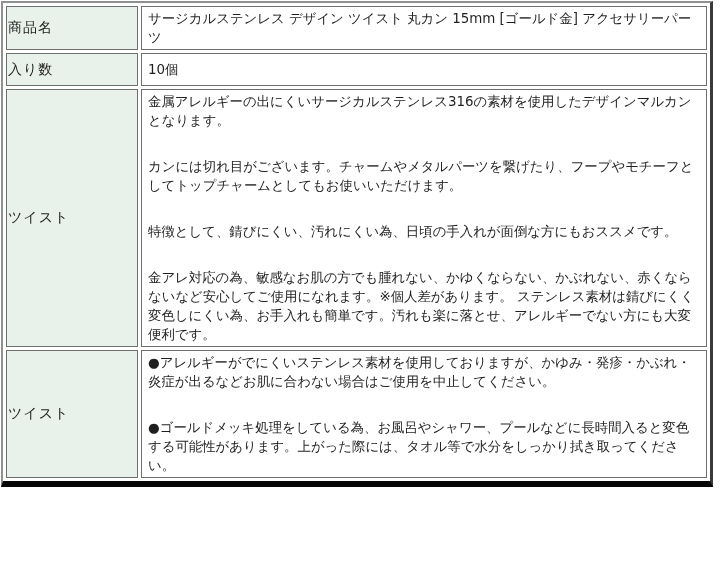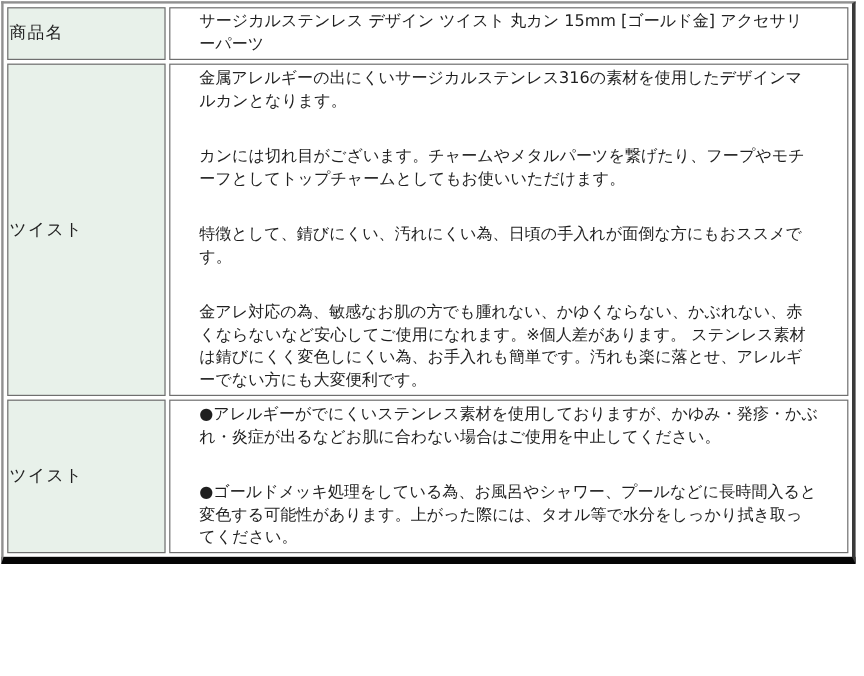--- a/index.html
+++ b/index.html
@@ -37,21 +37,21 @@
     width:128px;
     background:var(--label-bg);
     text-align:left;
     font-weight:normal;
     font-size:14px;
     letter-spacing:1px;
     height:27px;
   }
   td.content-cell{
     background:#ffffff;
-    padding:2px 24px;
+    padding:2px 6px;
     line-height:19px;
     word-break:break-all;
     height:27px;
   }
   .content-cell p{margin:0;}
   .content-cell p + p{margin-top:27px;}
   
   .spec-table tr:nth-child(6) td.content-cell{
     height:204px;
     vertical-align:top;
@@ -67,20 +67,26 @@
 
 <table class="spec-table">
   <tbody>
       <tr>
     <td class="label-cell">商品名</td>
     <td class="content-cell">
           <p>サージカルステンレス デザイン ツイスト 丸カン 15mm [ゴールド金] アクセサリーパーツ</p>
         </td>
   </tr>
       <tr>
+    <td class="label-cell">入り数</td>
+    <td class="content-cell">
+          <p>10個</p>
+        </td>
+  </tr>
+      <tr>
     <td class="label-cell">ツイスト</td>
     <td class="content-cell">
           <p>金属アレルギーの出にくいサージカルステンレス316の素材を使用したデザインマルカンとなります。</p>
           <p>カンには切れ目がございます。チャームやメタルパーツを繋げたり、フープやモチーフとしてトップチャームとしてもお使いいただけます。</p>
           <p>特徴として、錆びにくい、汚れにくい為、日頃の手入れが面倒な方にもおススメです。</p>
           <p>金アレ対応の為、敏感なお肌の方でも腫れない、かゆくならない、かぶれない、赤くならないなど安心してご使用になれます。※個人差があります。 ステンレス素材は錆びにくく変色しにくい為、お手入れも簡単です。汚れも楽に落とせ、アレルギーでない方にも大変便利です。</p>
         </td>
   </tr>
       <tr>
     <td class="label-cell">ツイスト</td>

